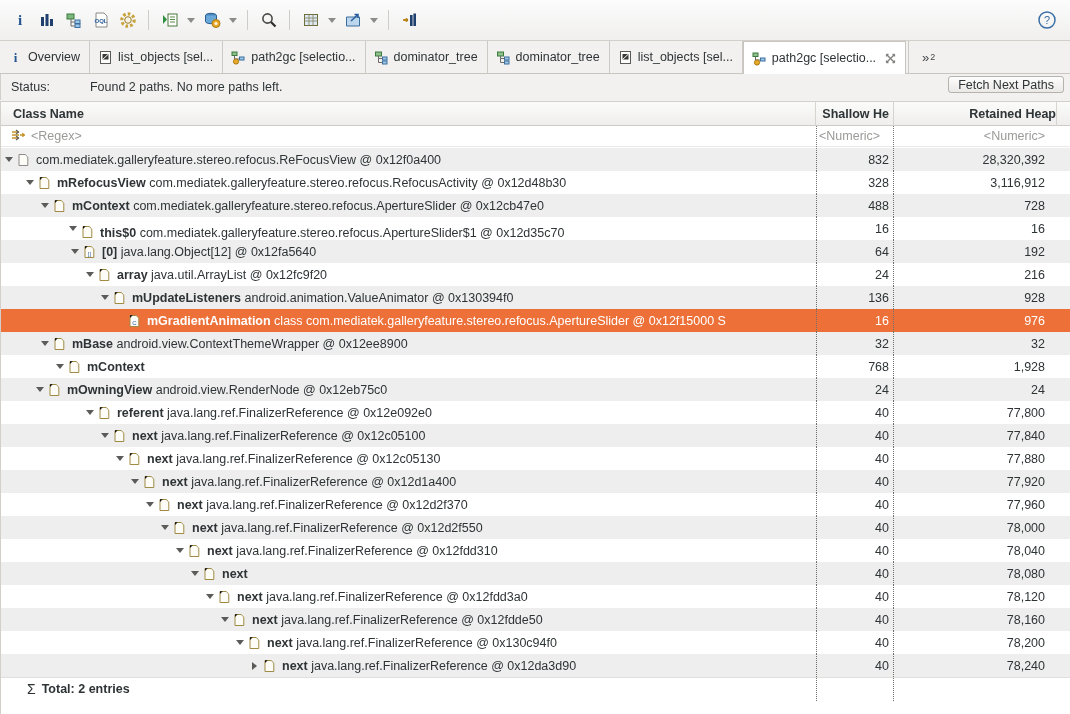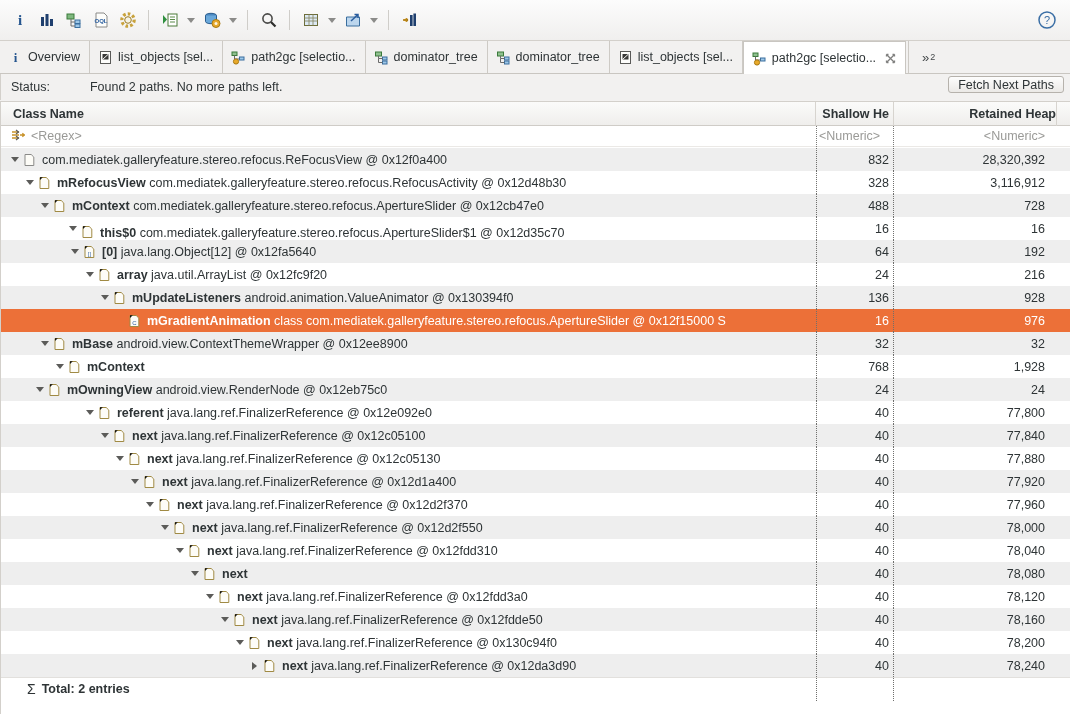--- a/index.html
+++ b/index.html
@@ -487,21 +487,21 @@
       </span>
       <span>&lt;Regex&gt;</span>
     </div>
     <div class="fcell" id="f-sh">&lt;Numeric&gt;</div>
     <div class="fcell" id="f-rh">&lt;Numeric&gt;</div>
     <div class="fcell" id="f-pad"></div>
   </div>
 
   <div id="rows">
       <div class="row even">
-        <div class="c-name" style="padding-left: 6px;">
+        <div class="c-name" style="padding-left: 0;">
           <div class="twisty">
             <div class="tri-open"></div>
           </div>
           <span class="obj-icon"><svg width="15" height="16" viewBox="0 0 15 16">
               <path d="M3 2.5 h6.2 l2.6 2.6 v8.4 h-8.8 z" fill="#fdfcf7" stroke="#8a8a88"></path>
             </svg></span>
           <span class="nm-norm nm-txt">com.mediatek.galleryfeature.stereo.refocus.ReFocusView @ 0x12f0a400</span>
         </div>
         <div class="c-sh">832</div>
         <div class="c-rh">28,320,392</div>

